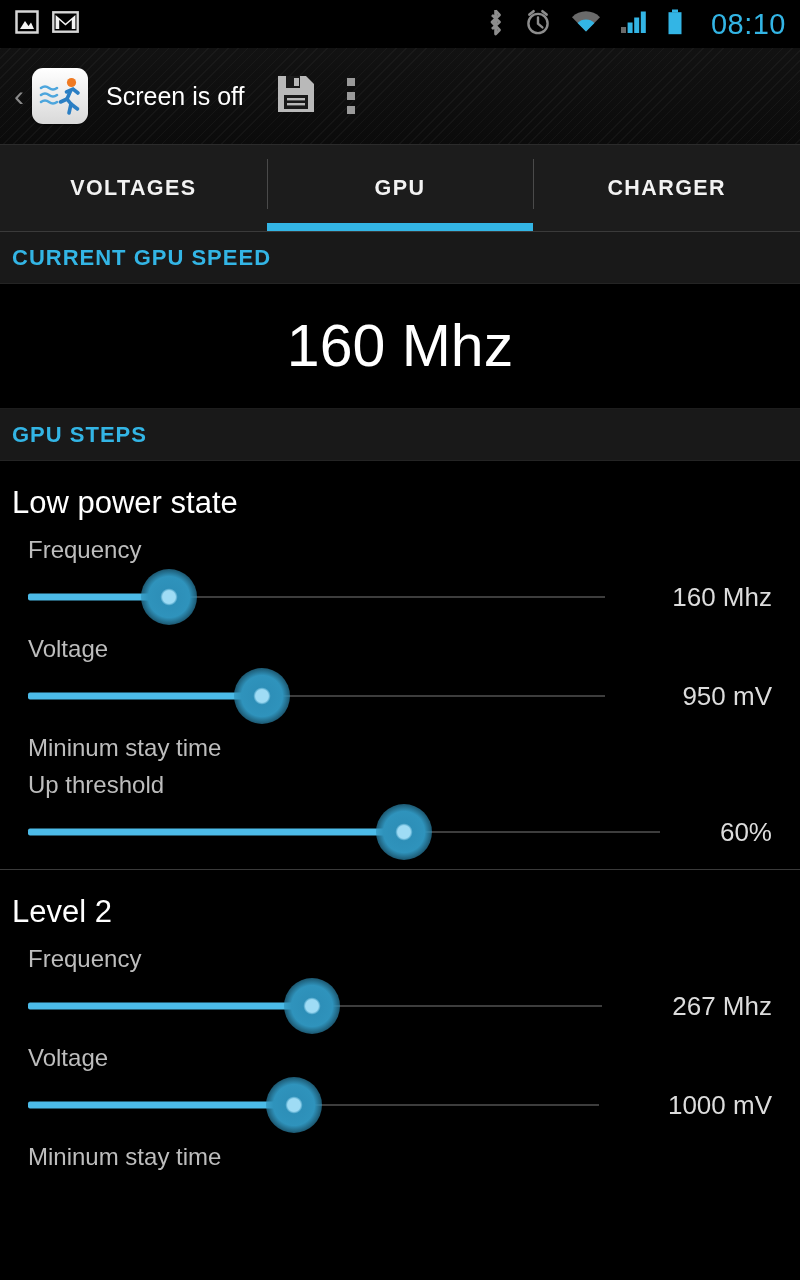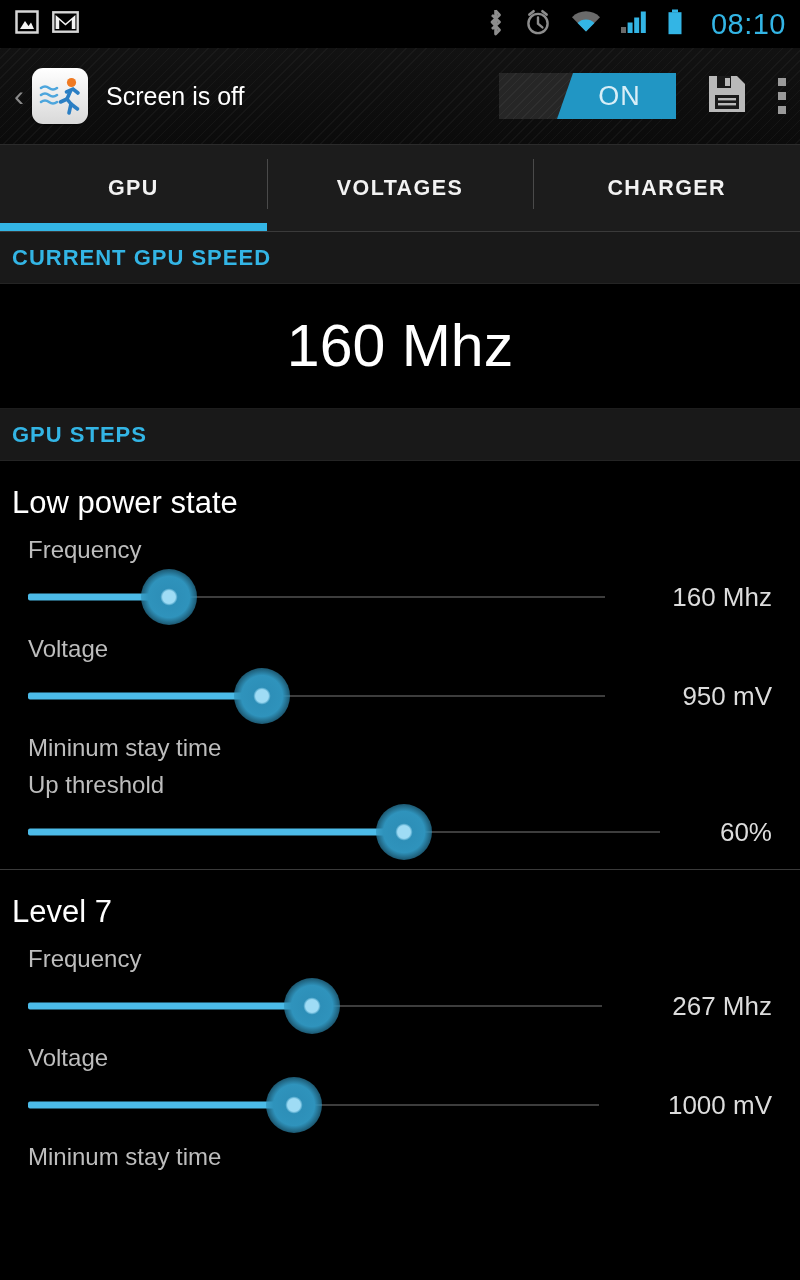--- a/index.html
+++ b/index.html
@@ -231,52 +231,47 @@
         <path d="M34.5 24 L41 21 L46 25"></path>
         <path d="M38.5 23 L35 31 L39 36 L37 45"></path>
         <path d="M35 31 L28.5 34"></path>
         <path d="M39 36 L45.5 41"></path>
       </g>
     </svg>
   </div>
 
   <div class="ab-title">Screen is off</div>
 
-  <div class="toggle">
-    <div class="toggle-on">
-      <span class="toggle-label">ON</span>
-    </div>
-  </div>
 
   <div class="ab-icon">
     <svg width="42" height="42" viewBox="0 0 42 42">
       <path d="M3 3 H31 L39 11 V39 H3 Z" fill="#b9b9b9"></path>
       <rect x="11" y="3" width="14" height="12" fill="#1a1a1a"></rect>
       <rect x="19" y="5" width="5" height="8" fill="#b9b9b9"></rect>
       <rect x="9" y="22" width="24" height="14" fill="#1a1a1a"></rect>
       <rect x="12" y="25" width="18" height="2.4" fill="#b9b9b9"></rect>
       <rect x="12" y="30" width="18" height="2.4" fill="#b9b9b9"></rect>
     </svg>
   </div>
 
   <div class="overflow">
     <span></span>
     <span></span>
     <span></span>
   </div>
 </div>
 
 <div class="tabbar">
+  <div class="tab">
+    <span>VOLTAGES</span>
+
+  </div>
   <div class="tab active">
     <span>GPU</span>
     <span class="underline"></span>
-  </div>
-  <div class="tab">
-    <span>VOLTAGES</span>
-
   </div>
   <div class="tab">
     <span>CHARGER</span>
 
   </div>
 </div>
 
 <div class="section-header">CURRENT GPU SPEED</div>
 <div class="current-speed">
   <div class="current-speed-value">160 Mhz</div>
@@ -318,21 +313,21 @@
           <div class="track-wrap" style="width: 658px;">
             <div class="track-bg"></div>
             <div class="track-fill" style="width: 59.5%;"></div>
             <div class="thumb" style="left: 59.5%;"></div>
           </div>
           <div class="slider-value" style="width: 112px;">60%</div>
         </div>
       </div>
     </div>
     <div class="step-group">
-      <div class="group-title">Level 7</div>
+      <div class="group-title">Level 2</div>
       <div class="slider-row">
         <div class="slider-label">Frequency</div>
         <div class="slider-line">
           <div class="track-wrap" style="width: 600px;">
             <div class="track-bg"></div>
             <div class="track-fill" style="width: 49.5%;"></div>
             <div class="thumb" style="left: 49.5%;"></div>
           </div>
           <div class="slider-value" style="width: 170px;">267 Mhz</div>
         </div>

